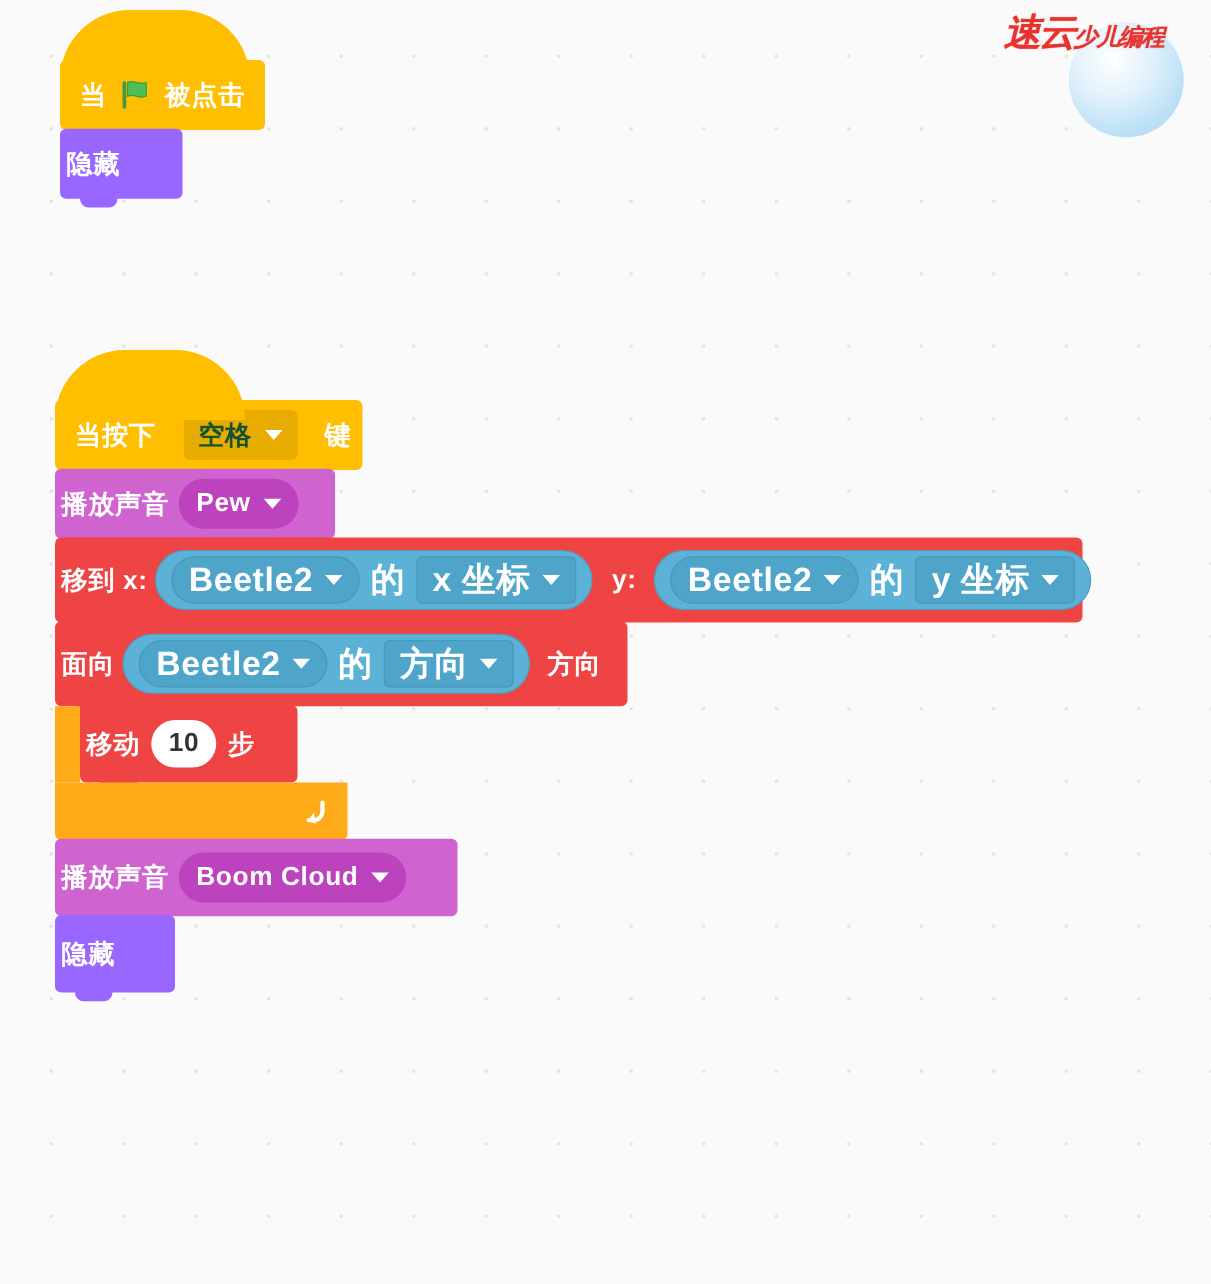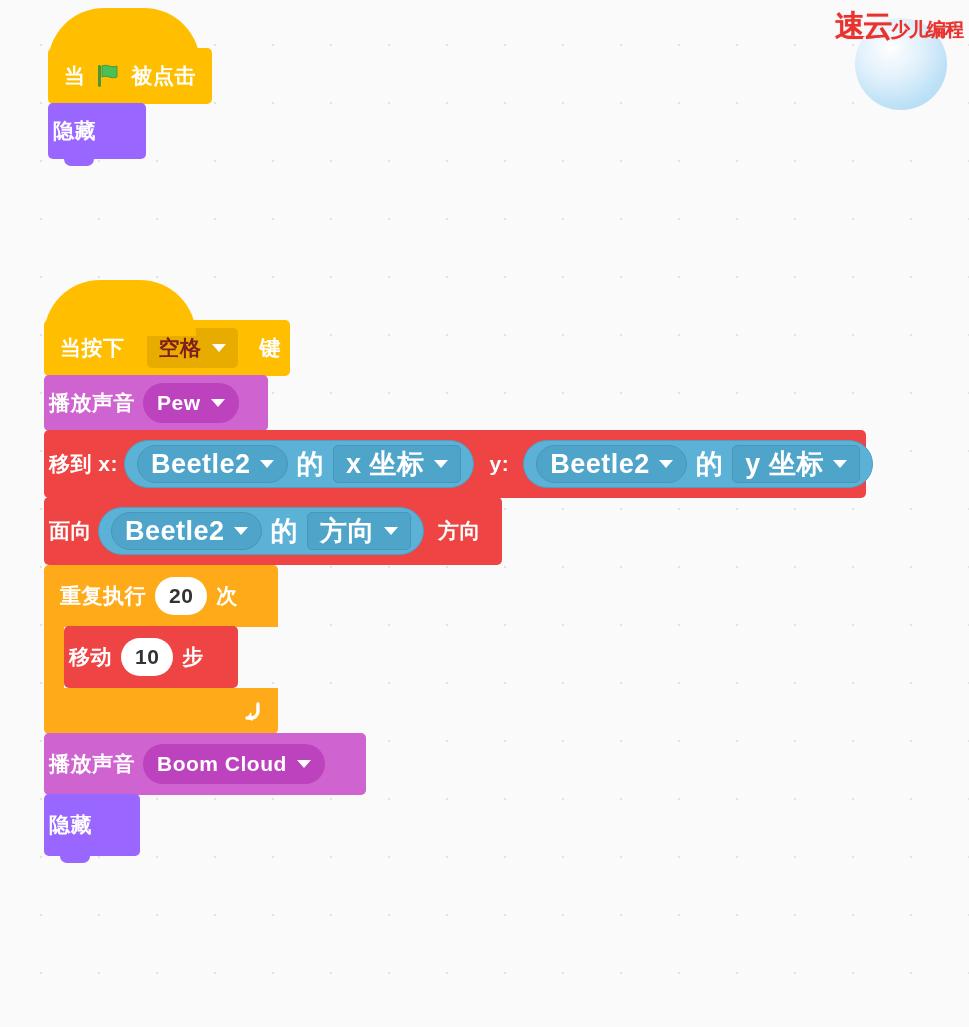--- a/index.html
+++ b/index.html
@@ -38,25 +38,25 @@
     background: radial-gradient(circle at 38% 32%, #ffffff 0%, #dff0fb 38%, #b9dff6 70%, #a9d6f2 100%);
     opacity: .95;
   }
   #watermark .wm-text {
     position: absolute;
     left: 8px;
     top: 6px;
     font-family: "Liberation Serif", "DejaVu Serif", serif;
     font-size: 30px;
     font-weight: bold;
+    font-style: italic;
     color: #e8322e;
     letter-spacing: -2px;
     text-shadow: 0 0 1px rgba(232,50,46,.6);
     white-space: nowrap;
-    margin-left: 32px;
   }
   #watermark .wm-text .small {
     font-size: 19px;
     letter-spacing: -1px;
   }
 
   
   .script { position: absolute; }
 
   .blk {
@@ -158,21 +158,21 @@
 
   .dropdown-rect {
     border-radius: 5px;
     height: 40px;
     padding: 0 12px;
     display: inline-flex;
     align-items: center;
     gap: 10px;
     margin: 0 10px;
     font-size: 21px;
-    color: #7f1d1d;
+    color: #14532d;
   }
 
   .dropdown-oval {
     border-radius: 22px;
     height: 40px;
     padding: 0 14px;
     display: inline-flex;
     align-items: center;
     gap: 10px;
     margin: 0 8px;
@@ -325,25 +325,20 @@
       <span class="sub-rect">
         <span>方向</span>
         <i class="caret"></i>
       </span>
     </span>
     <span class="lbl-txt" style="margin-left:8px;">方向</span>
   </div>
 
 
   <div class="cblock">
-    <div class="blk cmouth-top c-control" style="width:234px; height:62px;">
-      <span class="lbl-txt">重复执行</span>
-      <span class="oval-num">20</span>
-      <span class="lbl-txt">次</span>
-    </div>
 
     <div style="display:flex;">
       <div class="cmouth-arm c-control"></div>
       <div class="cinner" style="margin-left:0;">
         <div class="blk stack c-motion" style="width:174px; height:62px; border-radius:5px;">
           <span class="lbl-txt">移动</span>
           <span class="oval-num">10</span>
           <span class="lbl-txt">步</span>
         </div>
       </div>

